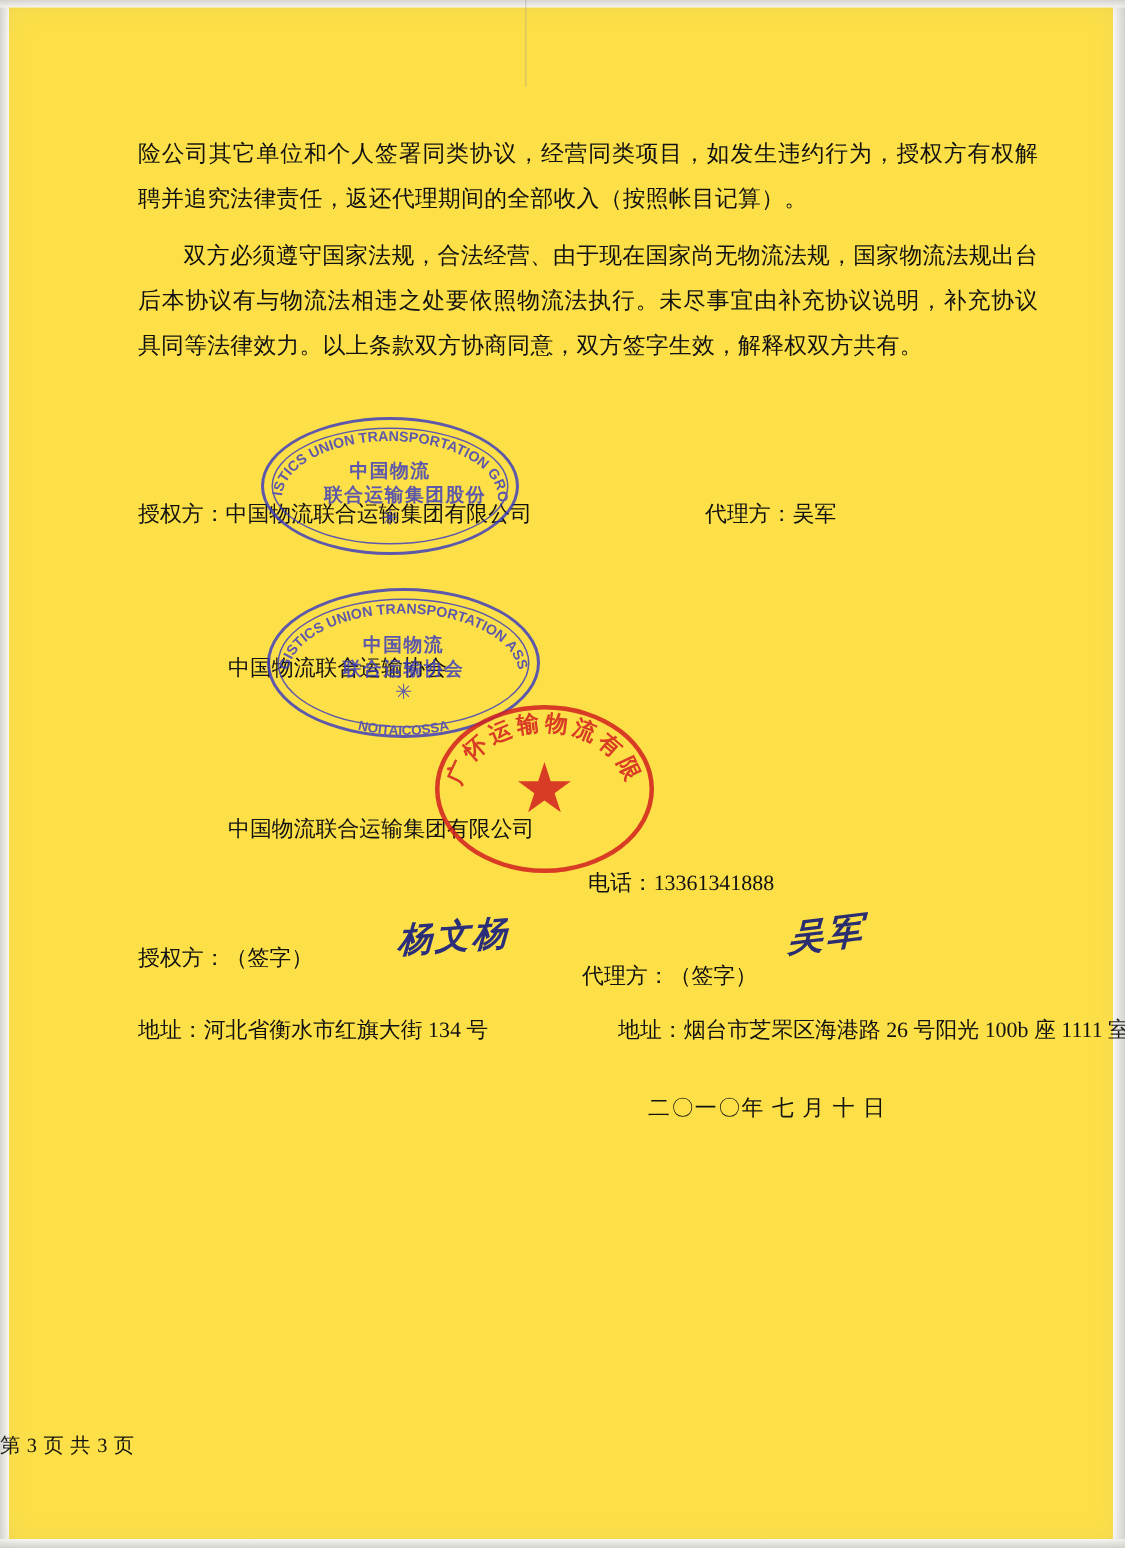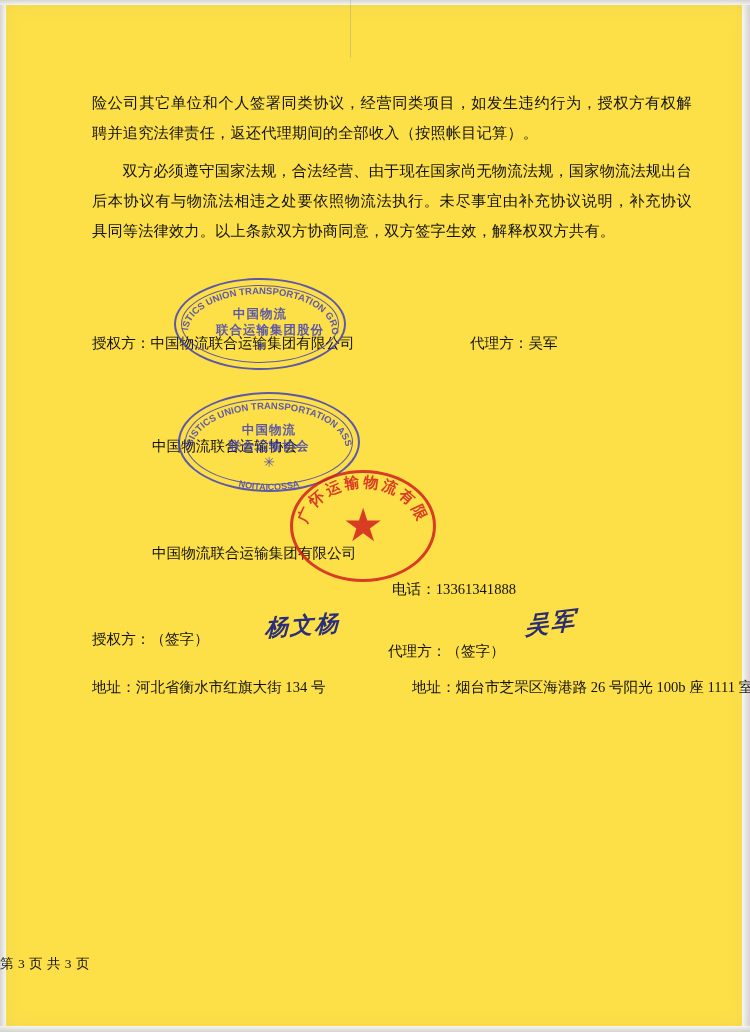--- a/index.html
+++ b/index.html
@@ -199,20 +199,21 @@
   <div class="row" style="left:92px; top:628px;">授权方：（签字）</div>
   <div class="row handwriting" style="left:265px; top:614px;">杨文杨</div>
 
   <div class="row" style="left:388px; top:640px;">代理方：（签字）</div>
   <div class="row handwriting2" style="left:525px; top:612px;">吴军</div>
 
   <div class="row" style="left:92px; top:676px;">地址：河北省衡水市红旗大街 134 号</div>
 
   <div class="row" style="left:388px; top:676px;margin-left:24px;">地址：烟台市芝罘区海港路 26 号阳光 100b 座 1111 室</div>
 
+  <div class="row" style="left:432px; top:728px; letter-spacing:1px;">二〇一〇年 七 月 十 日</div>
 
   <div class="stamp stamp-blue" style="left:174px; top:278px; width:168px; height:88px;">
     <div class="inner-ring"></div>
     <div class="arc-text">
       <svg viewBox="0 0 168 88">
         <path id="arc1" d="M 12,52 A 72,38 0 0 1 156,52" fill="none"></path>
         <text font-size="9.5" fill="#3b3bbf">
           <textPath href="#arc1" startOffset="50%" text-anchor="middle">CHINA LOGISTICS UNION TRANSPORTATION GROUP SHARE</textPath>
         </text>
       </svg>

